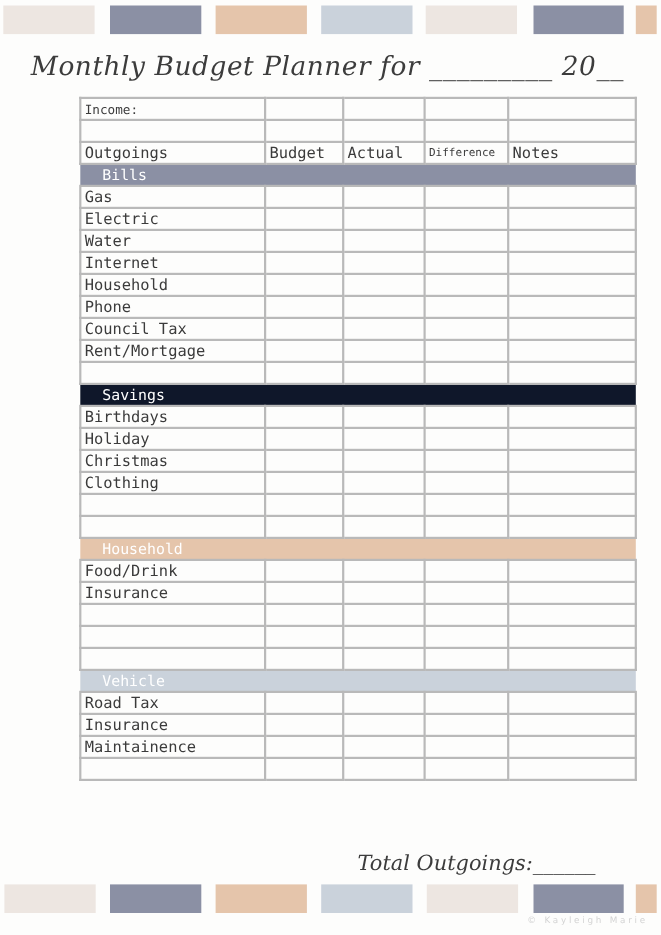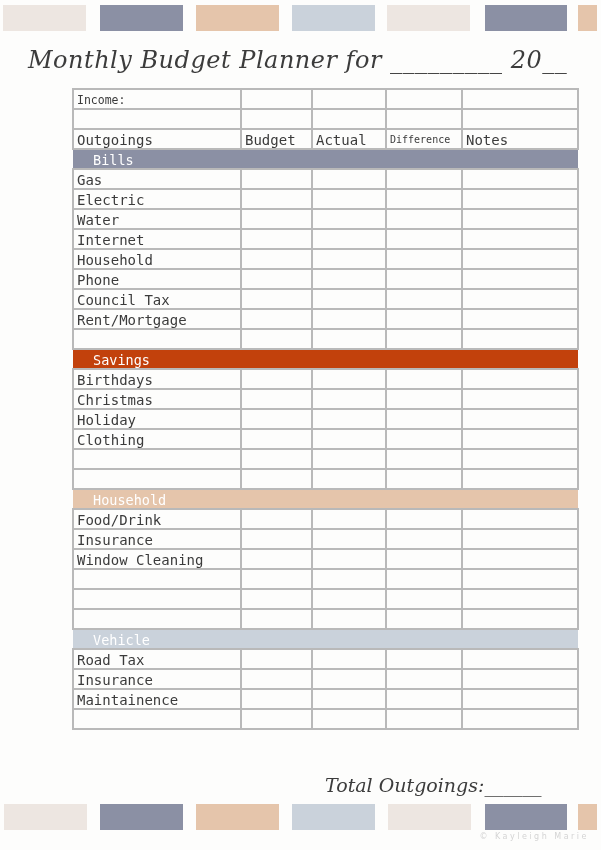--- a/index.html
+++ b/index.html
@@ -158,38 +158,38 @@
         <td></td>
       </tr>
       <tr>
         <td></td>
         <td></td>
         <td></td>
         <td></td>
         <td></td>
       </tr>
       <tr class="section">
-        <td colspan="5" style="background: #c2410c;">Savings</td>
+        <td colspan="5" style="background: #0f172a;">Savings</td>
       </tr>
       <tr>
         <td>Birthdays</td>
         <td></td>
         <td></td>
         <td></td>
         <td></td>
       </tr>
       <tr>
+        <td>Holiday</td>
+        <td></td>
+        <td></td>
+        <td></td>
+        <td></td>
+      </tr>
+      <tr>
         <td>Christmas</td>
-        <td></td>
-        <td></td>
-        <td></td>
-        <td></td>
-      </tr>
-      <tr>
-        <td>Holiday</td>
         <td></td>
         <td></td>
         <td></td>
         <td></td>
       </tr>
       <tr>
         <td>Clothing</td>
         <td></td>
         <td></td>
         <td></td>
@@ -214,27 +214,20 @@
       </tr>
       <tr>
         <td>Food/Drink</td>
         <td></td>
         <td></td>
         <td></td>
         <td></td>
       </tr>
       <tr>
         <td>Insurance</td>
-        <td></td>
-        <td></td>
-        <td></td>
-        <td></td>
-      </tr>
-      <tr>
-        <td>Window Cleaning</td>
         <td></td>
         <td></td>
         <td></td>
         <td></td>
       </tr>
       <tr>
         <td></td>
         <td></td>
         <td></td>
         <td></td>

